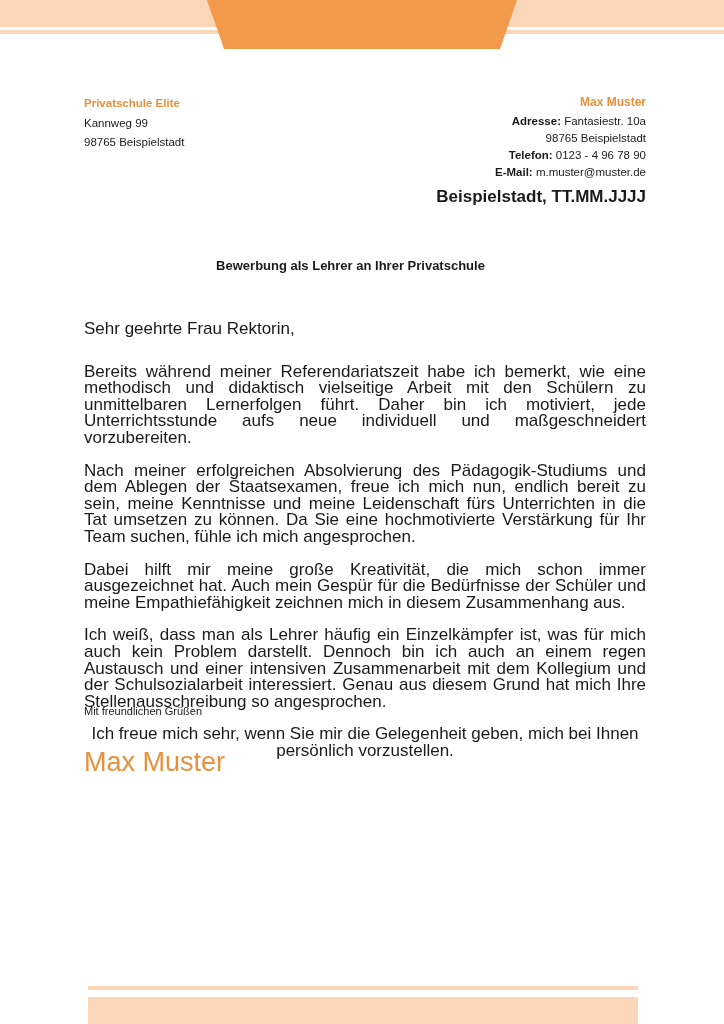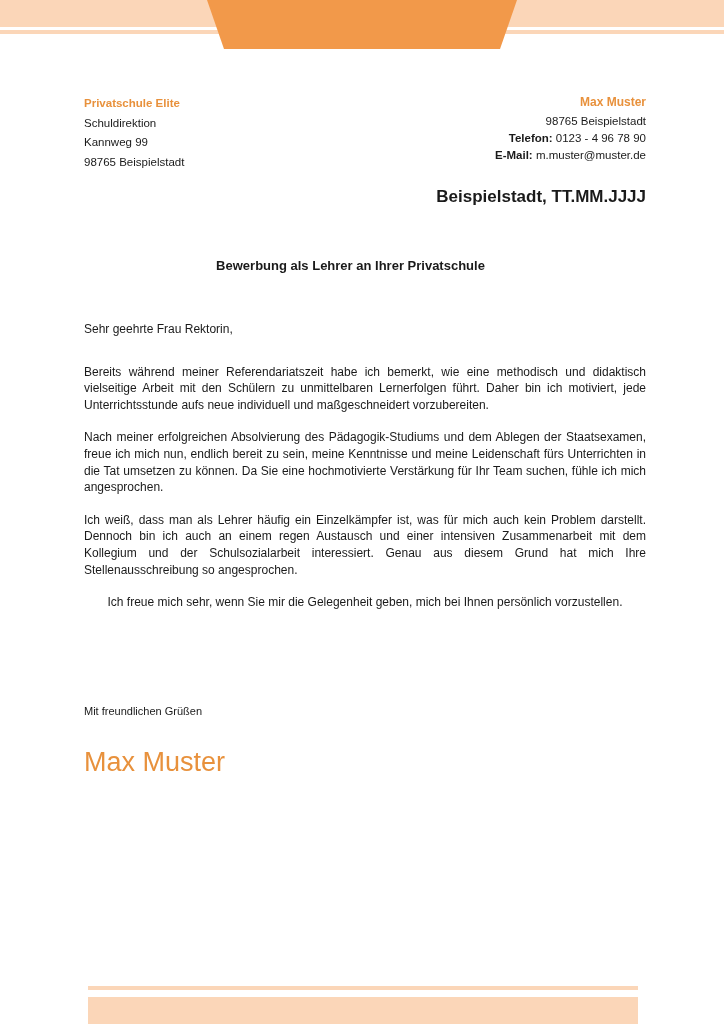--- a/index.html
+++ b/index.html
@@ -102,21 +102,21 @@
     text-align: center;
     font-size: 13px;
     font-weight: bold;
     color: #1a1a1a;
   }
 
   .letter-text {
     position: absolute;
     left: 84px; top: 266px;
     width: 562px;
-    font-size: 12px;
+    font-size: 17px;
     line-height: 16.6px;
     color: #1a1a1a;
   }
   .salutation {
     margin: 0 0 26px 0;
     text-align: left;
   }
   .para {
     margin: 0 0 16px 0;
     text-align: justify;
@@ -175,47 +175,50 @@
     <polygon points="207,0 517,0 500,49 224,49" fill="#F2994A"></polygon>
   </svg>
 </div>
 
 <div class="sheet">
 
   <div class="addresses">
 
     <div class="addr-recipient">
       <div class="addr-org">Privatschule Elite</div>
-      <div class="addr-line">Schuldirektion</div>
       <div class="addr-line">Kannweg 99</div>
       <div class="addr-line">98765 Beispielstadt</div>
     </div>
 
     <div class="addr-sender">
       <span class="sender-name">Max Muster</span>
+      <span class="sender-row"><b>Adresse:</b>
+        <span>Fantasiestr. 10a</span>
+      </span>
       <span class="sender-row"><span>98765 Beispielstadt</span>
       </span>
       <span class="sender-row"><b>Telefon:</b>
         <span>0123 - 4 96 78 90</span>
       </span>
       <span class="sender-row"><b>E-Mail:</b>
         <span>m.muster@muster.de</span>
       </span>
     </div>
 
   </div>
 
   <div class="date-line">Beispielstadt, TT.MM.JJJJ</div>
 
   <div class="subject">Bewerbung als Lehrer an Ihrer Privatschule</div>
 
   <div class="letter-text">
     <p class="salutation">Sehr geehrte Frau Rektorin,</p>
     <p class="para">Bereits während meiner Referendariatszeit habe ich bemerkt, wie eine methodisch und didaktisch vielseitige Arbeit mit den Schülern zu unmittelbaren Lernerfolgen führt. Daher bin ich motiviert, jede Unterrichtsstunde aufs neue individuell und maßgeschneidert vorzubereiten.</p>
     <p class="para">Nach meiner erfolgreichen Absolvierung des Pädagogik-Studiums und dem Ablegen der Staatsexamen, freue ich mich nun, endlich bereit zu sein, meine Kenntnisse und meine Leidenschaft fürs Unterrichten in die Tat umsetzen zu können. Da Sie eine hochmotivierte Verstärkung für Ihr Team suchen, fühle ich mich angesprochen.</p>
+    <p class="para">Dabei hilft mir meine große Kreativität, die mich schon immer ausgezeichnet hat. Auch mein Gespür für die Bedürfnisse der Schüler und meine Empathiefähigkeit zeichnen mich in diesem Zusammenhang aus.</p>
     <p class="para">Ich weiß, dass man als Lehrer häufig ein Einzelkämpfer ist, was für mich auch kein Problem darstellt. Dennoch bin ich auch an einem regen Austausch und einer intensiven Zusammenarbeit mit dem Kollegium und der Schulsozialarbeit interessiert. Genau aus diesem Grund hat mich Ihre Stellenausschreibung so angesprochen.</p>
     <p class="para last">Ich freue mich sehr, wenn Sie mir die Gelegenheit geben, mich bei Ihnen persönlich vorzustellen.</p>
   </div>
 
   <div class="closing-wrap">
     <p class="closing">Mit freundlichen Grüßen</p>
     <div class="signature">Max Muster</div>
   </div>
 
 </div>

